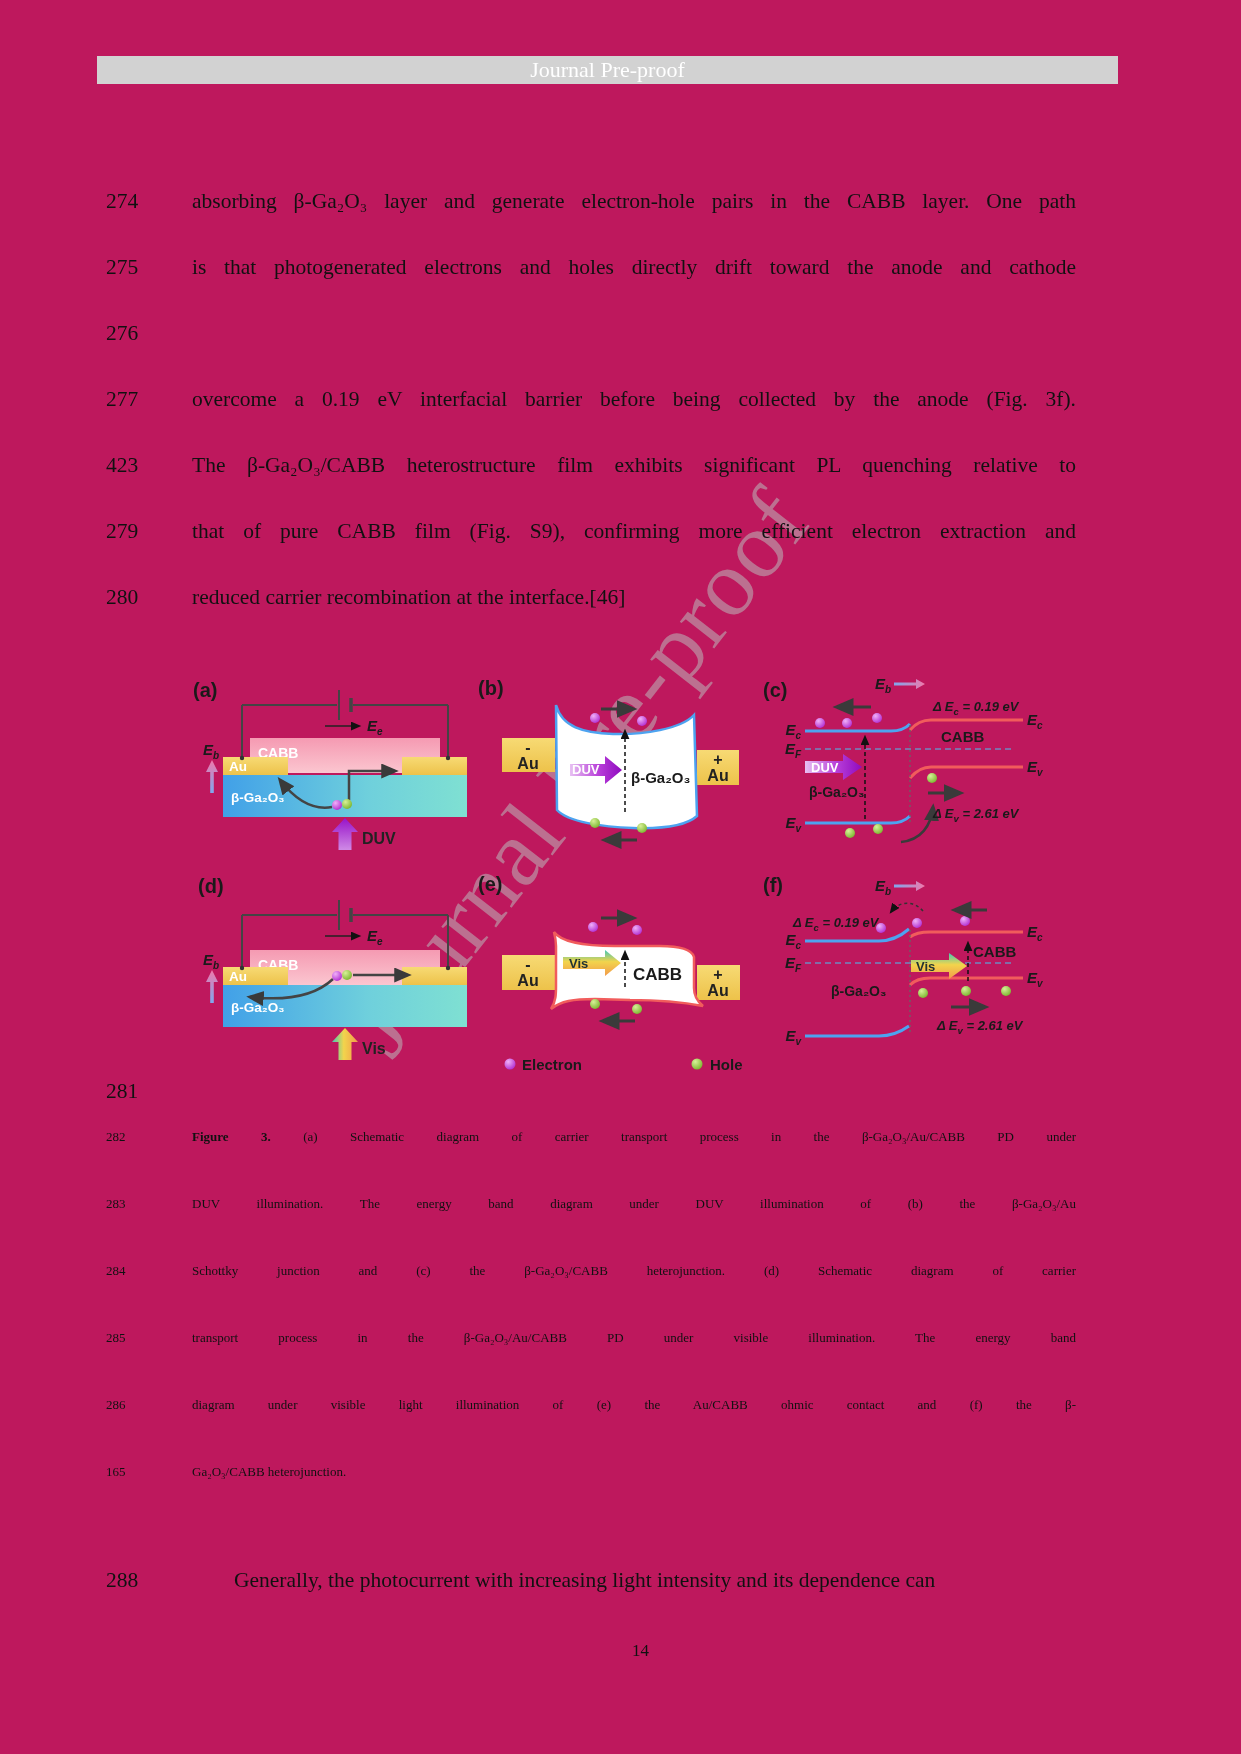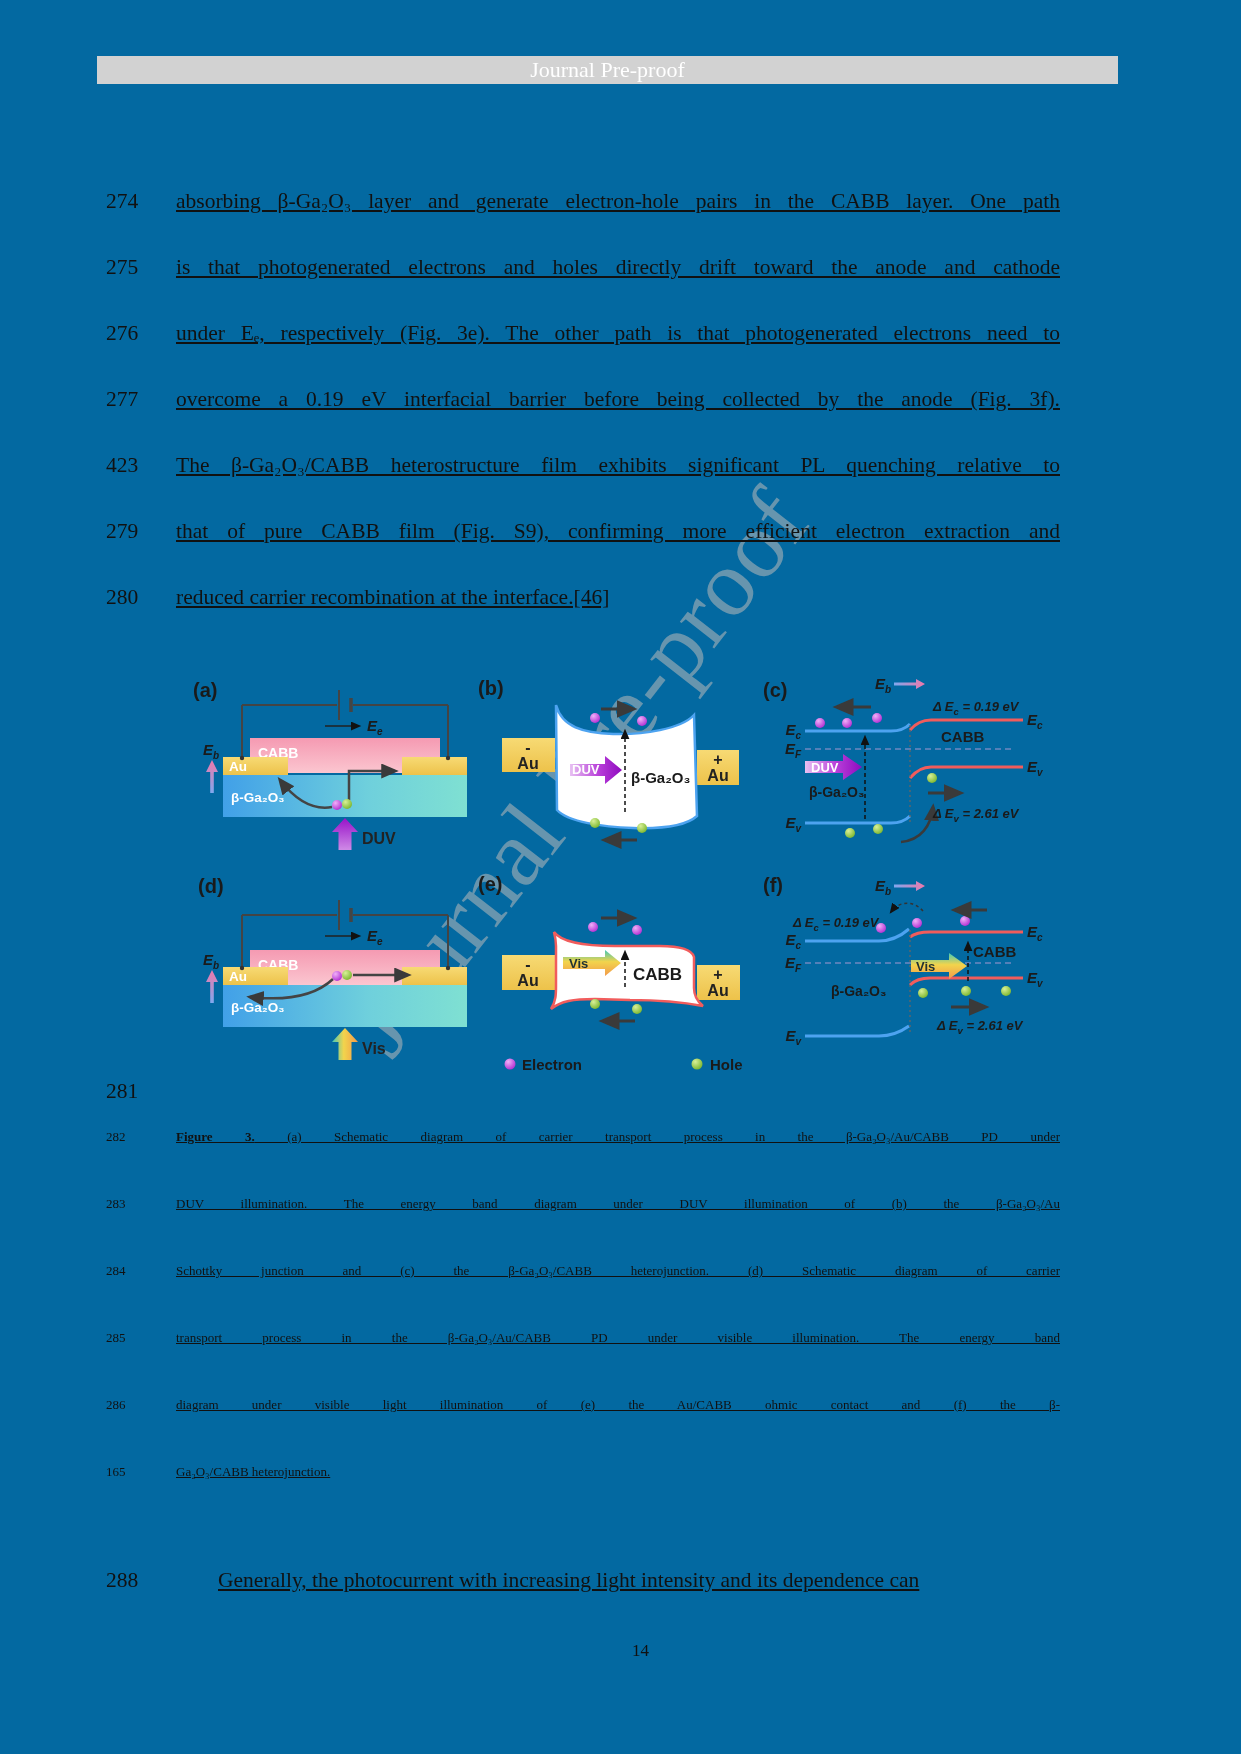--- a/index.html
+++ b/index.html
@@ -1,25 +1,25 @@
 <!DOCTYPE html>
 <html><head>
 <meta charset="utf-8">
 <style>
   html,body{margin:0;padding:0;background:#888;}
-  .page{position:relative;width:1241px;height:1754px;background:#0369a1;overflow:hidden;
+  .page{position:relative;width:1241px;height:1754px;background:#be185d;overflow:hidden;
         font-family:"Liberation Serif","DejaVu Serif",serif;color:#111;}
   .banner{position:absolute;left:97px;top:56px;width:1021px;height:28px;background:#d2d2d2;
           color:#fff;font-size:22px;line-height:28px;text-align:center;z-index:2;}
   .watermark{position:absolute;left:577px;top:772px;transform:translate(-50%,-50%) rotate(-52deg);
           font-size:95px;letter-spacing:1px;color:rgba(185,185,185,0.55);white-space:nowrap;z-index:1;
           font-family:"Liberation Serif","DejaVu Serif",serif;}
   .line{position:absolute;left:0;width:1241px;height:30px;z-index:2;padding-left:12px;}
   .lnum{position:absolute;left:106px;width:46px;font-size:21.5px;}
-  .ltext{position:absolute;left:176px;width:884px;font-size:21.5px;text-decoration:underline;}
+  .ltext{position:absolute;left:192px;width:884px;font-size:21.5px;}
   .cap .lnum,.cap .ltext{font-size:13px;}
   .just{text-align:justify;text-align-last:justify;}
   .ind{padding-left:42px;box-sizing:border-box;}
   .pagenum{position:absolute;left:0;top:1641px;width:1241px;text-align:center;font-size:17px;z-index:2;padding-left:20px;}
   .fig{position:absolute;left:165px;top:630px;z-index:2;}
   
   .pl{font:bold 20px "Liberation Sans","DejaVu Sans",sans-serif;fill:#1a1a1a;}
   .wlab{font:bold 14px "Liberation Sans","DejaVu Sans",sans-serif;fill:#ffffff;}
   .wlab2{font:bold 13.5px "Liberation Sans","DejaVu Sans",sans-serif;fill:#ffffff;}
   .blab{font:bold 15px "Liberation Sans","DejaVu Sans",sans-serif;fill:#1a1a1a;}
@@ -45,21 +45,20 @@
   <div class="line" style="top:189px">
     <span class="lnum">274</span>
     <div class="ltext just">absorbing β-Ga₂O₃ layer and generate electron-hole pairs in the CABB layer. One path</div>
   </div>
   <div class="line" style="top:255px">
     <span class="lnum">275</span>
     <div class="ltext just">is that photogenerated electrons and holes directly drift toward the anode and cathode</div>
   </div>
   <div class="line" style="top:321px">
     <span class="lnum">276</span>
-    <div class="ltext just">under Eₑ, respectively (Fig. 3e). The other path is that photogenerated electrons need to</div>
   </div>
   <div class="line" style="top:387px">
     <span class="lnum">277</span>
     <div class="ltext just">overcome a 0.19 eV interfacial barrier before being collected by the anode (Fig. 3f).</div>
   </div>
   <div class="line" style="top:453px">
     <span class="lnum">423</span>
     <div class="ltext just">The β-Ga₂O₃/CABB heterostructure film exhibits significant PL quenching relative to</div>
   </div>
   <div class="line" style="top:519px">

